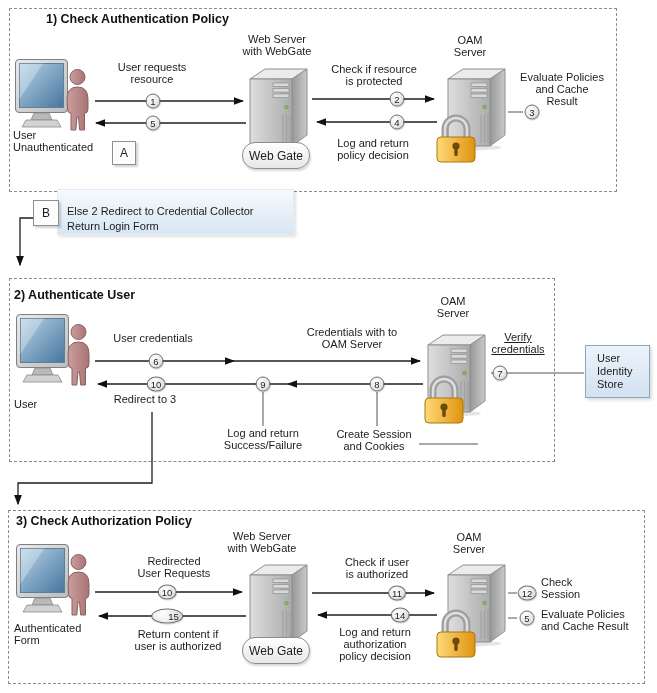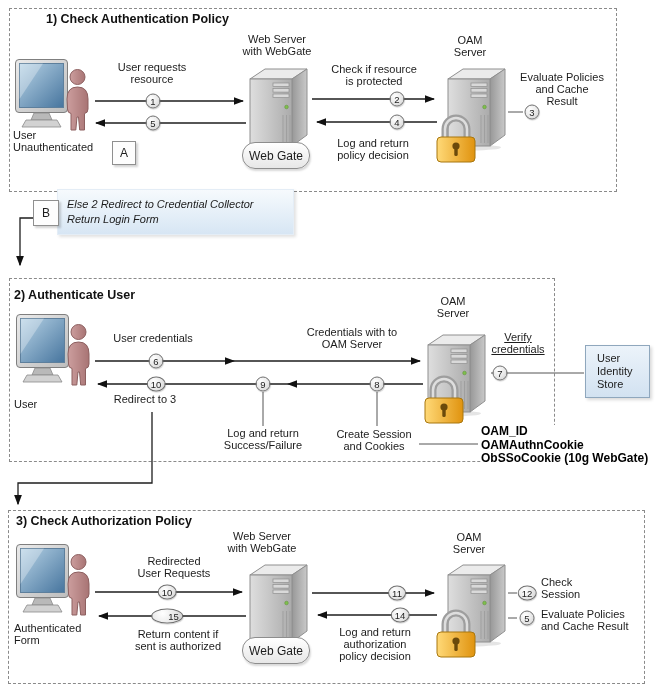--- a/index.html
+++ b/index.html
@@ -14,21 +14,21 @@
   .badge{position:absolute;z-index:5;transform:translate(-50%,-50%);min-width:15px;height:15px;
          padding:0 3px;box-sizing:border-box;border:1px solid #6e6e6e;border-radius:50%;
          background:radial-gradient(circle at 35% 30%,#ffffff 0%,#e8e8e8 55%,#cfcfcf 100%);
          font-size:9.5px;line-height:13px;text-align:center;color:#222;
          box-shadow:0.5px 1px 1px rgba(0,0,0,0.18);}
   .notebox{position:absolute;z-index:5;width:24px;height:24px;background:#fdfdfd;border:1px solid #8f8f8f;
            box-shadow:1.5px 1.5px 2px rgba(0,0,0,0.18);display:flex;align-items:center;justify-content:center;
            font-size:12px;}
   .bluebox{position:absolute;z-index:4;background:linear-gradient(180deg,#f6fafd 0%,#d7e6f4 100%);
            border:1px solid #e4edf6;box-shadow:2px 2px 3px rgba(0,0,0,0.12);
-           display:flex;align-items:center;font-style:italic;}
+           display:flex;align-items:flex-end;}
   .bluebox .txt{font-size:11px;line-height:15px;white-space:pre-line;padding-left:9px;text-align:left;}
   .storebox{position:absolute;z-index:4;background:linear-gradient(180deg,#ecf3fa 0%,#d2e2f1 100%);
             border:1px solid #8fa7bd;box-shadow:2px 2px 3px rgba(0,0,0,0.15);
             font-size:11px;line-height:13px;white-space:pre-line;padding:6px 0 0 11px;box-sizing:border-box;
             text-align:left;}
   .webgate{position:absolute;z-index:5;border:1.6px solid #8d8d8d;border-radius:13px;
            background:linear-gradient(180deg,#ffffff 0%,#e7e7e7 100%);
            box-shadow:1px 2px 2px rgba(0,0,0,0.15);display:flex;align-items:center;justify-content:center;
            font-size:12px;box-sizing:border-box;}
   .cookies{position:absolute;z-index:6;background:#ffffff;font-size:12px;font-weight:bold;
@@ -229,48 +229,47 @@
     </svg>
 
   <div class="lbl" style="left:488px;top:331px;width:60px;text-decoration:underline;">Verify
 credentials</div>
   <span class="badge" style="left:500px;top:373px;">7</span>
 
   <div class="storebox" style="left:585px;top:345px;width:65px;height:53px;">User
 Identity
 Store</div>
 
-  <div class="cookies" style="left:481px;top:425px;width:176px;">OAM_ID
-OAMAuthnCookie
-ObSSoCookie (10g WebGate)</div>
 
   <div class="title" style="left:16px;top:514px;">3) Check Authorization Policy</div>
 
   <svg class="icon" style="left:16px;top:542px;" width="80" height="75">
       <use href="#sym-user"></use>
     </svg>
   <div class="lbl left" style="left:14px;top:622px;width:110px;">Authenticated
 Form</div>
 
   <div class="lbl" style="left:114px;top:555px;width:120px;">Redirected
 User Requests</div>
   <span class="badge" style="left:167px;top:592px;">10</span>
   <span class="badge" style="left:167px;top:616px;padding-left:16px;">15</span>
   <div class="lbl" style="left:116px;top:628px;width:124px;">Return content if
-sent is authorized</div>
+user is authorized</div>
 
   <div class="lbl" style="left:202px;top:530px;width:120px;">Web Server
 with WebGate</div>
   <svg class="icon" style="left:245px;top:559px;" width="67" height="88">
       <use href="#sym-server"></use>
     </svg>
   <div class="webgate" style="left:242px;top:637px;width:68px;height:27px;">
     <span>Web Gate</span>
   </div>
 
+  <div class="lbl" style="left:317px;top:556px;width:120px;">Check if user
+is authorized</div>
   <span class="badge" style="left:397px;top:593px;">11</span>
   <span class="badge" style="left:400px;top:615px;">14</span>
   <div class="lbl" style="left:315px;top:626px;width:120px;">Log and return
 authorization
 policy decision</div>
 
   <div class="lbl" style="left:422px;top:531px;width:94px;">OAM
 Server</div>
   <svg class="icon" style="left:443px;top:559px;" width="67" height="88">
       <use href="#sym-server"></use>

